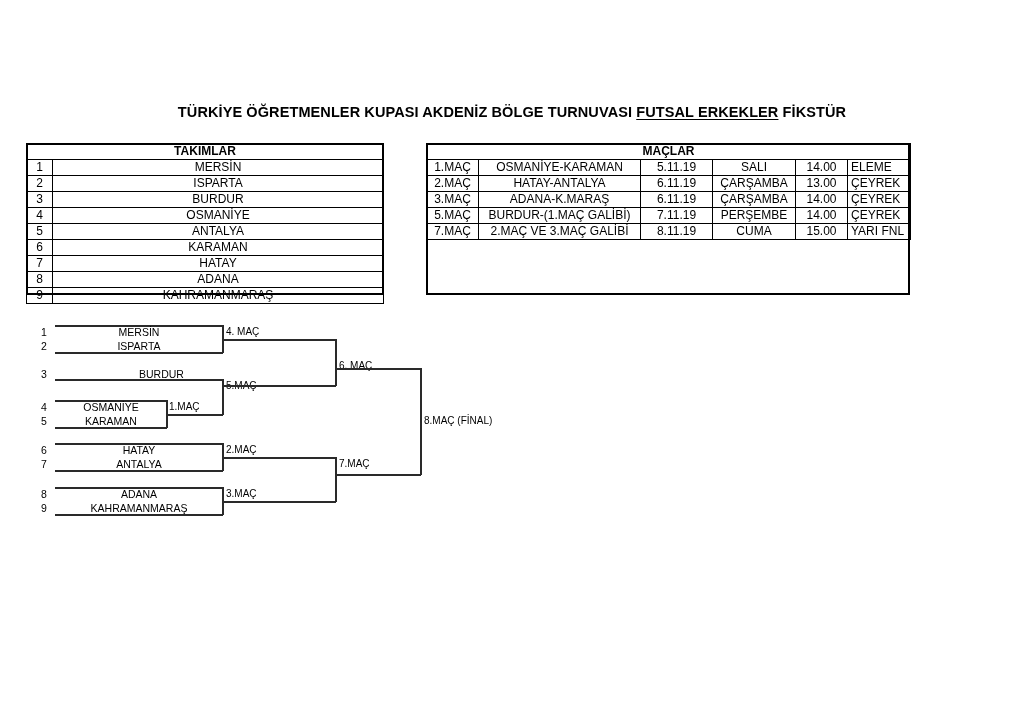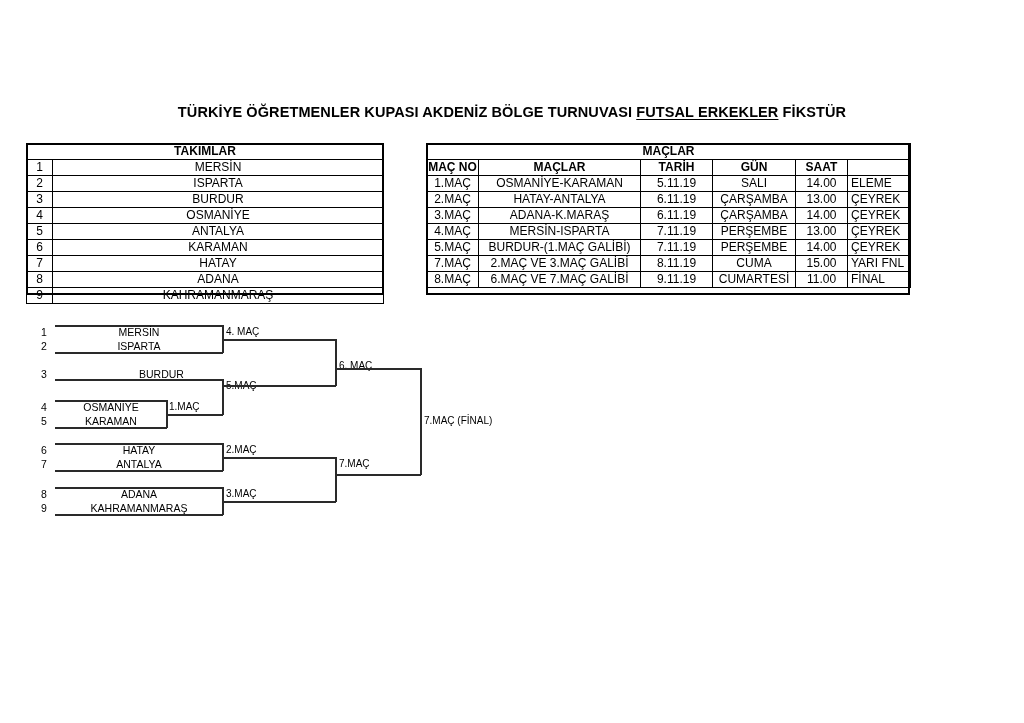--- a/index.html
+++ b/index.html
@@ -164,28 +164,20 @@
       <col style="width:72px">
     <col style="width:83px">
       <col style="width:52px">
       <col style="width:63px">
   </colgroup>
   <tbody>
     <tr>
       <td class="hdr" colspan="6">MAÇLAR</td>
     </tr>
     <tr>
-      <td class="hdr">MAÇ NO</td>
-      <td class="hdr">MAÇLAR</td>
-      <td class="hdr">TARİH</td>
-      <td class="hdr">GÜN</td>
-      <td class="hdr">SAAT</td>
-      <td class="hdr"></td>
-    </tr>
-    <tr>
       <td class="c">1.MAÇ</td>
       <td class="c">OSMANİYE-KARAMAN</td>
       <td class="c">5.11.19</td>
       <td class="c">SALI</td>
       <td class="c">14.00</td>
       <td class="l">ELEME</td>
     </tr>
     <tr>
       <td class="c">2.MAÇ</td>
       <td class="c">HATAY-ANTALYA</td>
@@ -196,51 +188,35 @@
     </tr>
     <tr>
       <td class="c">3.MAÇ</td>
       <td class="c">ADANA-K.MARAŞ</td>
       <td class="c">6.11.19</td>
       <td class="c">ÇARŞAMBA</td>
       <td class="c">14.00</td>
       <td class="l">ÇEYREK</td>
     </tr>
     <tr>
-      <td class="c">4.MAÇ</td>
-      <td class="c">MERSİN-ISPARTA</td>
-      <td class="c">7.11.19</td>
-      <td class="c">PERŞEMBE</td>
-      <td class="c">13.00</td>
-      <td class="l">ÇEYREK</td>
-    </tr>
-    <tr>
       <td class="c">5.MAÇ</td>
       <td class="c">BURDUR-(1.MAÇ GALİBİ)</td>
       <td class="c">7.11.19</td>
       <td class="c">PERŞEMBE</td>
       <td class="c">14.00</td>
       <td class="l">ÇEYREK</td>
     </tr>
     <tr>
       <td class="c">7.MAÇ</td>
       <td class="c">2.MAÇ VE 3.MAÇ GALİBİ</td>
       <td class="c">8.11.19</td>
       <td class="c">CUMA</td>
       <td class="c">15.00</td>
       <td class="l">YARI FNL</td>
     </tr>
-    <tr>
-      <td class="c">8.MAÇ</td>
-      <td class="c">6.MAÇ VE 7.MAÇ GALİBİ</td>
-      <td class="c">9.11.19</td>
-      <td class="c">CUMARTESİ</td>
-      <td class="c">11.00</td>
-      <td class="l">FİNAL</td>
-    </tr>
   </tbody>
 </table>
 <div class="frame" style="left:426px; top:143px; width:484px; height:152px;"></div>
 
 <div id="bracket">
 
   <div class="bl h" style="left:55px; top:325px; width:168px;"></div>
   <div class="bl h" style="left:55px; top:352px; width:168px;"></div>
   <div class="bl v" style="left:222px; top:325px; height:28px;"></div>
 
@@ -294,15 +270,15 @@
   <div class="bmatch" style="left:226px; top:488px;">3.MAÇ</div>
 
   <div class="bl h" style="left:222px; top:457px; width:114px;"></div>
   <div class="bl h" style="left:222px; top:501px; width:114px;"></div>
   <div class="bl v" style="left:335px; top:457px; height:45px;"></div>
   <div class="bmatch" style="left:339px; top:458px;">7.MAÇ</div>
 
   <div class="bl h" style="left:335px; top:368px; width:86px;"></div>
   <div class="bl h" style="left:335px; top:474px; width:86px;"></div>
   <div class="bl v" style="left:420px; top:368px; height:107px;"></div>
-  <div class="bmatch" style="left:424px; top:415px;">7.MAÇ (FİNAL)</div>
+  <div class="bmatch" style="left:424px; top:415px;">8.MAÇ (FİNAL)</div>
 
 </div>
 
 </body></html>

